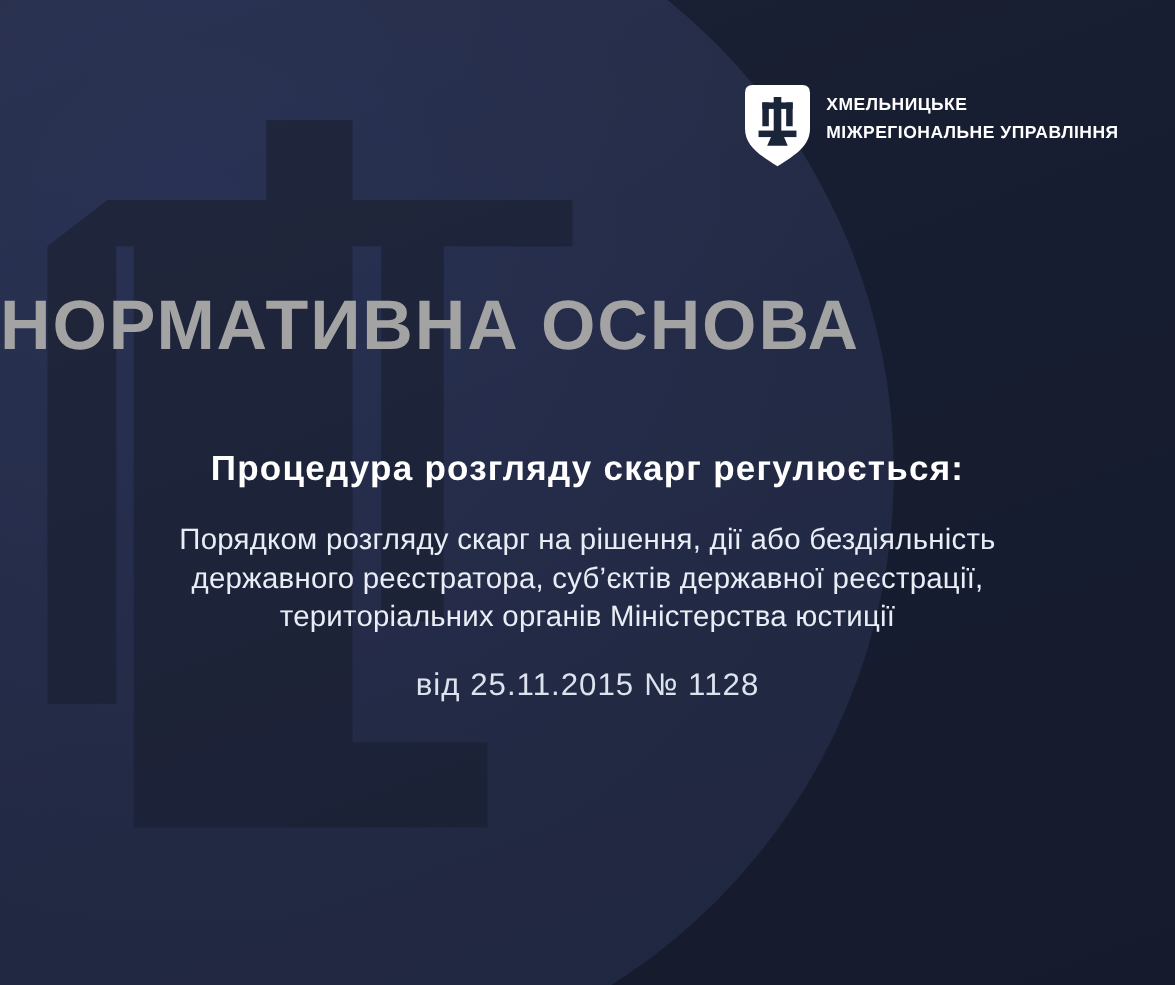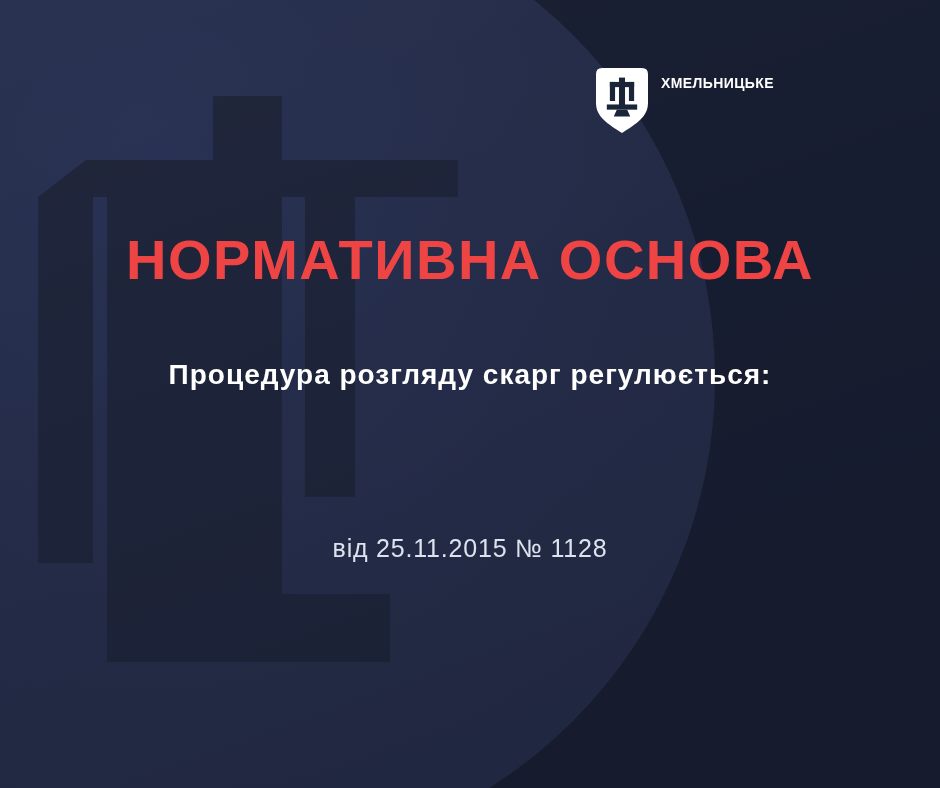--- a/index.html
+++ b/index.html
@@ -24,22 +24,22 @@
     background:linear-gradient(160deg, rgba(255,255,255,0.02) 0%, rgba(0,0,0,0.0) 45%, rgba(0,0,0,0.07) 100%);
     pointer-events:none;
   }
   .brand{position:absolute;left:596px;top:66px;display:flex;align-items:flex-start;}
   .brand-shield{width:52px;height:70px;flex:0 0 auto;}
   .brand-text{
     margin:6px 0 0 13px;color:#ffffff;font-size:14px;font-weight:700;
     line-height:22px;letter-spacing:0.4px;text-transform:uppercase;white-space:nowrap;
   }
   .title{
-    position:absolute;top:194px;left:0;width:940px;text-align:center;
-    color:#ef4444;font-size:56px;font-weight:800;letter-spacing:1.5px;line-height:56px;
+    position:absolute;top:194px;left:0;width:940px;text-align:left;
+    color:#a3a3a3;font-size:56px;font-weight:800;letter-spacing:1.5px;line-height:56px;
   }
   .subtitle{
     position:absolute;top:341px;left:0;width:940px;text-align:center;
     color:#ffffff;font-size:28px;font-weight:700;letter-spacing:1px;line-height:30px;margin-top:19px;
   }
   .body-text{
     position:absolute;top:392px;left:0;width:940px;text-align:center;
     color:#e9edf5;font-size:23.5px;font-weight:400;line-height:31px;letter-spacing:0.2px;
   }
   .body-text span{display:block;}
@@ -78,25 +78,31 @@
         <rect x="16" y="16" width="28" height="6"></rect>
         <rect x="16" y="16" width="6" height="22"></rect>
         <rect x="38" y="16" width="6" height="22"></rect>
         <rect x="26.5" y="16" width="7" height="30"></rect>
         <rect x="12.5" y="42" width="35" height="6"></rect>
         <polygon points="24,48 36,48 39.5,56 20.5,56"></polygon>
       </g>
     </svg>
     <div class="brand-text">
       <div>ХМЕЛЬНИЦЬКЕ</div>
+      <div>МІЖРЕГІОНАЛЬНЕ УПРАВЛІННЯ</div>
     </div>
   </header>
 
   <h1 class="title">НОРМАТИВНА ОСНОВА</h1>
 
   <h2 class="subtitle">Процедура розгляду скарг регулюється:</h2>
 
+  <p class="body-text">
+    <span>Порядком розгляду скарг на рішення, дії або бездіяльність</span>
+    <span>державного реєстратора, суб’єктів державної реєстрації,</span>
+    <span>територіальних органів Міністерства юстиції</span>
+  </p>
 
   <div class="attachment">
     <div>від 25.11.2015 № 1128</div>
   </div>
 
 </div>
 
 </body></html>

